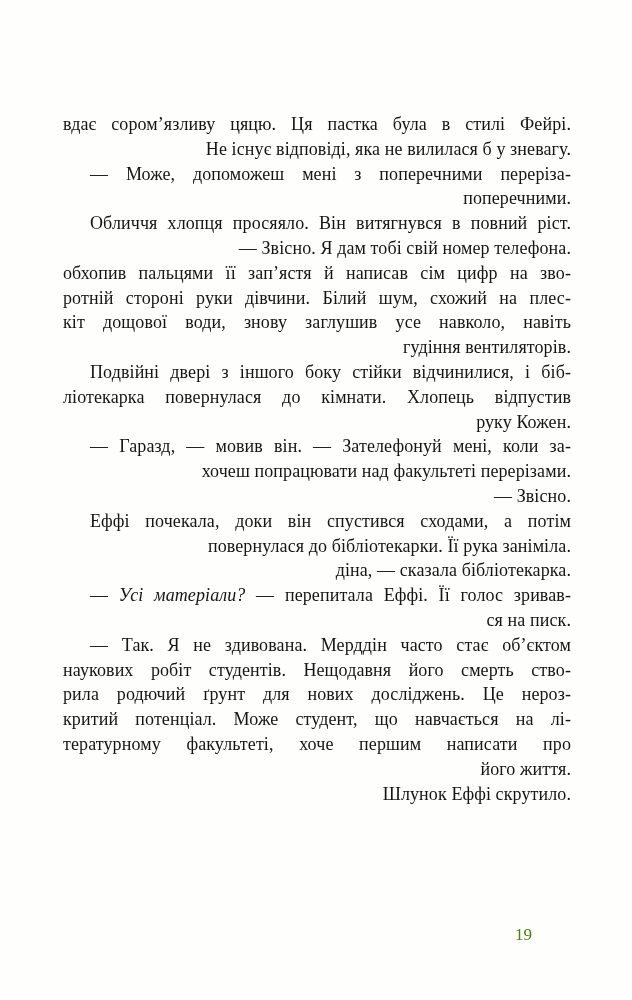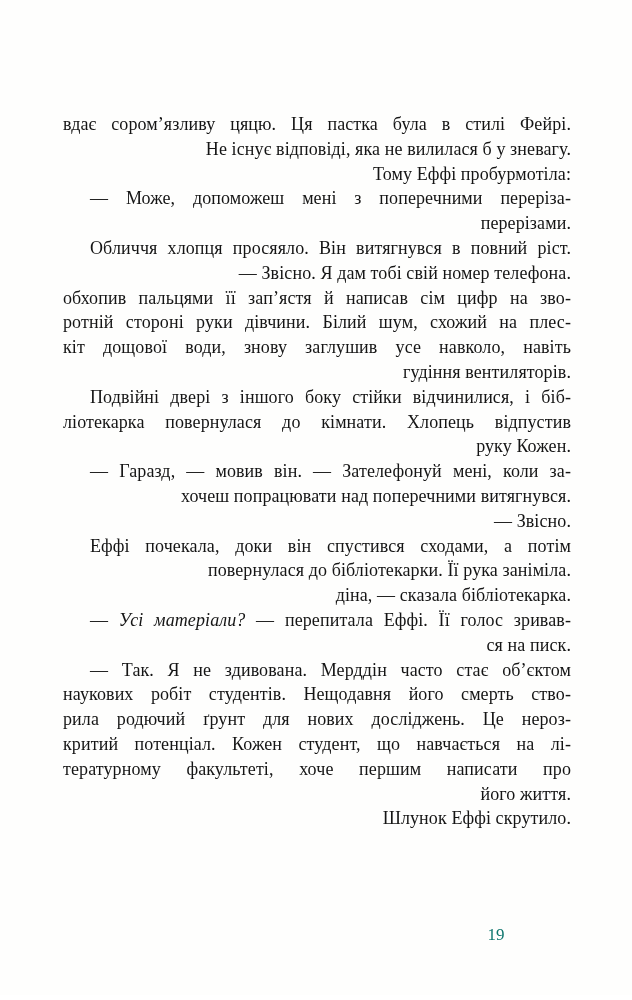--- a/index.html
+++ b/index.html
@@ -38,54 +38,53 @@
   }
   .italic {
     font-style: italic;
     margin-top: 8px;
   }
   .page-number {
     position: absolute;
     top: 925px;
     left: 460px;
     width: 72px;
-    text-align: center;
+    text-align: right;
     font-size: 17px;
-    color: #0f766e;
+    color: #4d7c0f;
   }
 </style>
 </head>
 <body>
 
 <div class="book-page">
   <div class="text-block">
       <div class="line justify"><span>вдає сором’язливу цяцю. Ця пастка була в стилі Фейрі.</span></div>
       <div class="line"><span>Не існує відповіді, яка не вилилася б у зневагу.</span></div>
-      <div class="line indent"><span>Тому Еффі пробурмотіла:</span></div>
       <div class="line indent justify"><span>— Може, допоможеш мені з поперечними переріза-</span></div>
-      <div class="line"><span>перерізами.</span></div>
+      <div class="line"><span>поперечними.</span></div>
       <div class="line indent justify"><span>Обличчя хлопця просяяло. Він витягнувся в повний ріст.</span></div>
       <div class="line indent"><span>— Звісно. Я дам тобі свій номер телефона.</span></div>
       <div class="line justify"><span>обхопив пальцями її зап’ястя й написав сім цифр на зво-</span></div>
       <div class="line justify"><span>ротній стороні руки дівчини. Білий шум, схожий на плес-</span></div>
       <div class="line justify"><span>кіт дощової води, знову заглушив усе навколо, навіть</span></div>
       <div class="line"><span>гудіння вентиляторів.</span></div>
       <div class="line indent justify"><span>Подвійні двері з іншого боку стійки відчинилися, і біб-</span></div>
       <div class="line justify"><span>ліотекарка повернулася до кімнати. Хлопець відпустив</span></div>
       <div class="line"><span>руку Кожен.</span></div>
       <div class="line indent justify"><span>— Гаразд, — мовив він. — Зателефонуй мені, коли за-</span></div>
-      <div class="line"><span>хочеш попрацювати над поперечними витягнувся.</span></div>
+      <div class="line"><span>хочеш попрацювати над факультеті перерізами.</span></div>
       <div class="line indent"><span>— Звісно.</span></div>
       <div class="line indent justify"><span>Еффі почекала, доки він спустився сходами, а потім</span></div>
       <div class="line"><span>повернулася до бібліотекарки. Її рука заніміла.</span></div>
       <div class="line"><span>діна, — сказала бібліотекарка.</span></div>
       <div class="line indent justify"><span>— </span><span class="italic">Усі матеріали?</span><span> — перепитала Еффі. Її голос зривав-</span></div>
       <div class="line"><span>ся на писк.</span></div>
       <div class="line indent justify"><span>— Так. Я не здивована. Мерддін часто стає об’єктом</span></div>
       <div class="line justify"><span>наукових робіт студентів. Нещодавня його смерть ство-</span></div>
       <div class="line justify"><span>рила родючий ґрунт для нових досліджень. Це нероз-</span></div>
-      <div class="line justify"><span>критий потенціал. Кожен студент, що навчається на лі-</span></div>
+      <div class="line justify"><span>критий потенціал. Може студент, що навчається на лі-</span></div>
       <div class="line justify"><span>тературному факультеті, хоче першим написати про</span></div>
       <div class="line"><span>його життя.</span></div>
       <div class="line indent"><span>Шлунок Еффі скрутило.</span></div>
     </div>
   <div class="page-number">19</div>
 </div>
 
 </body></html>

